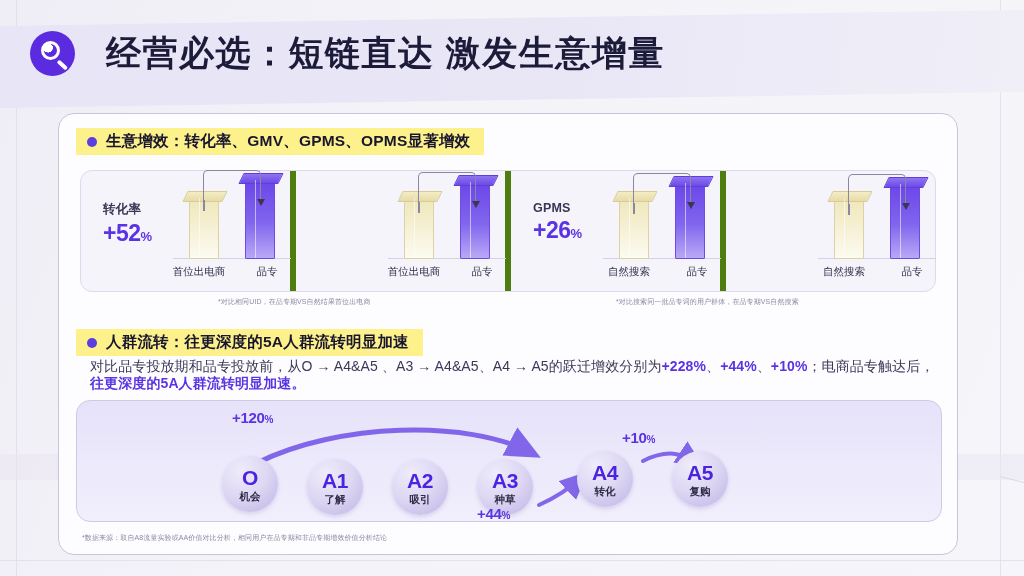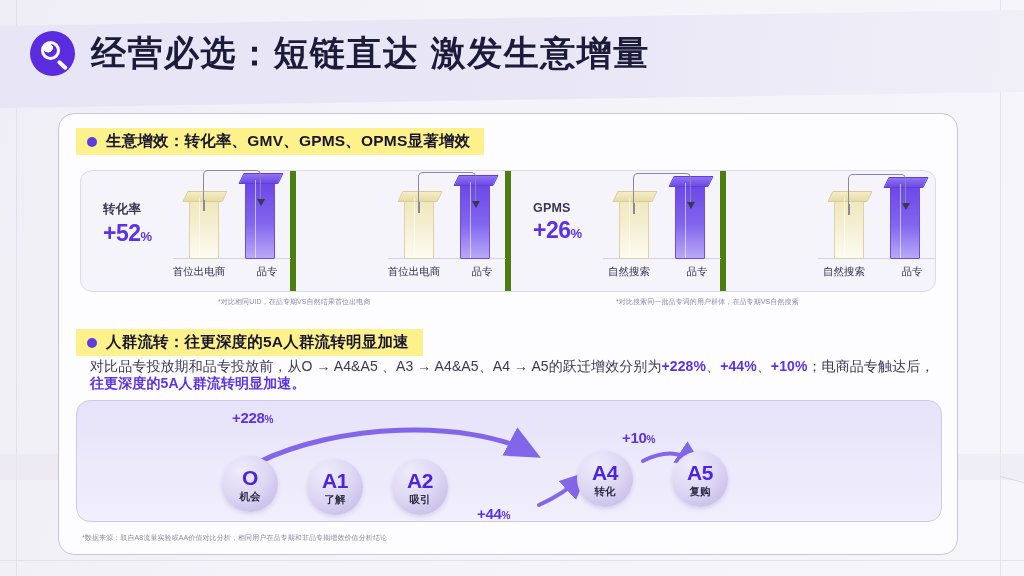--- a/index.html
+++ b/index.html
@@ -55,20 +55,21 @@
   }
   .mag-icon .handle {
     position: absolute; left: 28px; top: 28px;
     width: 12px; height: 3.6px; border-radius: 3px;
     background: #ffffff; transform: rotate(42deg); transform-origin: 0 50%;
   }
   .title-text {
     font-size: 35px; font-weight: 700; color: #1d1b3a;
     letter-spacing: 1.5px; white-space: nowrap;
     font-family: "Liberation Sans", "DejaVu Sans", sans-serif;
+    margin-left: 15px;
   }
 
   
   .main-card {
     position: absolute; left: 58px; top: 113px;
     width: 900px; height: 442px;
     background: #fdfdff;
     border: 1.4px solid #c9c5d8;
     border-radius: 16px;
   }
@@ -386,28 +387,32 @@
         <div class="node-sub">机会</div>
       </div>
       <div class="node" style="left: 230px; top: 58px;">
         <div class="node-id">A1</div>
         <div class="node-sub">了解</div>
       </div>
       <div class="node" style="left: 315px; top: 58px;">
         <div class="node-id">A2</div>
         <div class="node-sub">吸引</div>
       </div>
+      <div class="node" style="left: 400px; top: 58px;">
+        <div class="node-id">A3</div>
+        <div class="node-sub">种草</div>
+      </div>
       <div class="node" style="left: 500px; top: 50px;">
         <div class="node-id">A4</div>
         <div class="node-sub">转化</div>
       </div>
       <div class="node" style="left: 595px; top: 50px;">
         <div class="node-id">A5</div>
         <div class="node-sub">复购</div>
       </div>
-      <div class="edge-label" style="left: 155px; top: 8px;"><span>+228</span><span class="pct">%</span></div>
+      <div class="edge-label" style="left: 155px; top: 8px;"><span>+120</span><span class="pct">%</span></div>
       <div class="edge-label" style="left: 400px; top: 104px;"><span>+44</span><span class="pct">%</span></div>
       <div class="edge-label" style="left: 545px; top: 28px;"><span>+10</span><span class="pct">%</span></div>
     </div>
 
   <div class="foot-note" id="fn3">*数据来源：取自A8流量实验或AA价值对比分析，相同用户在品专期和非品专期增效价值分析结论</div>
 
 </div>
 
 </body></html>

